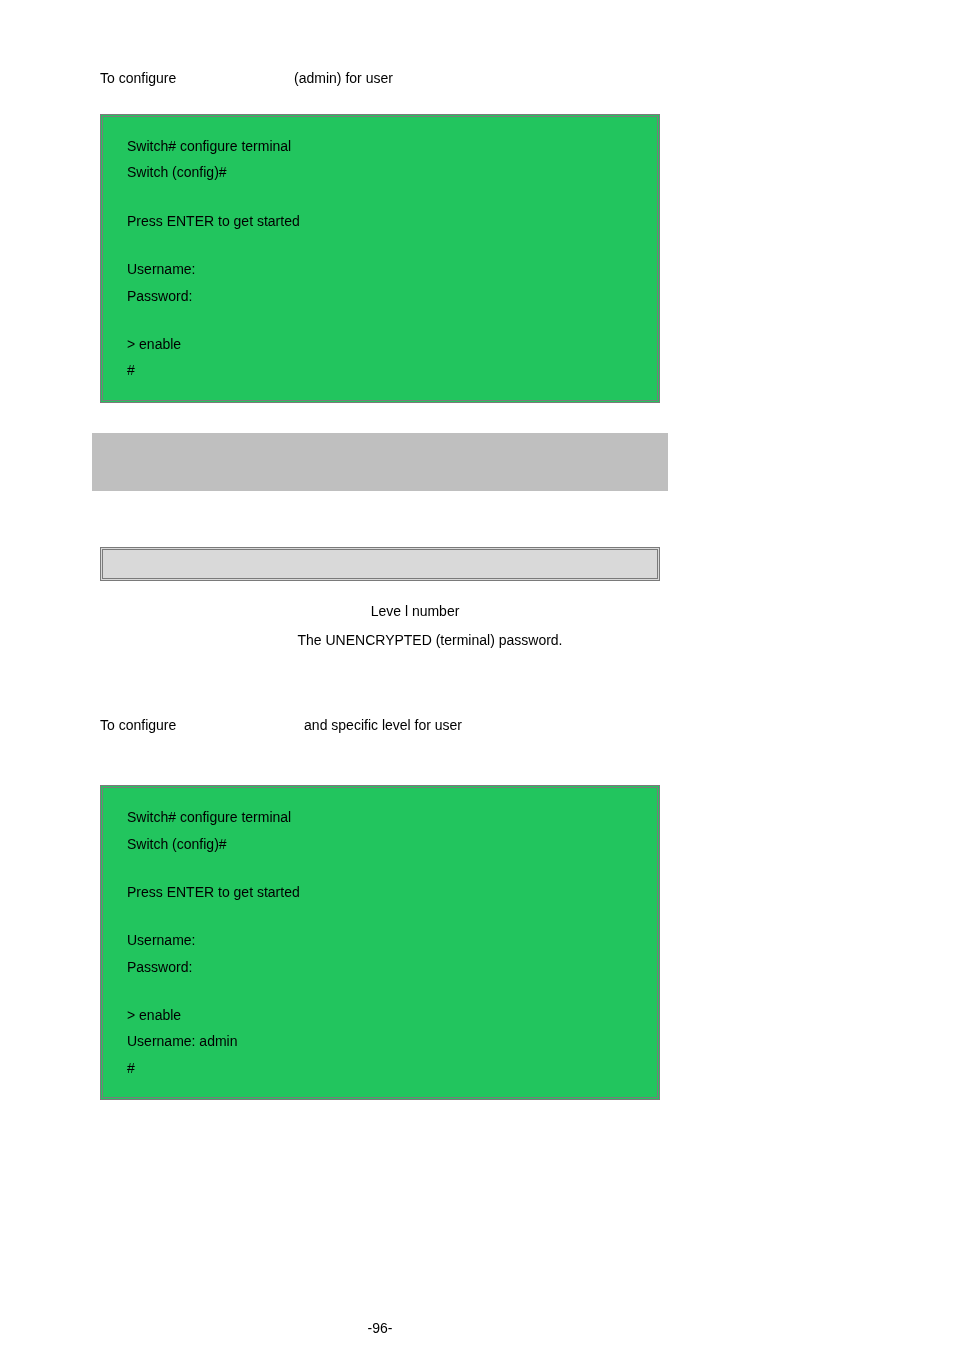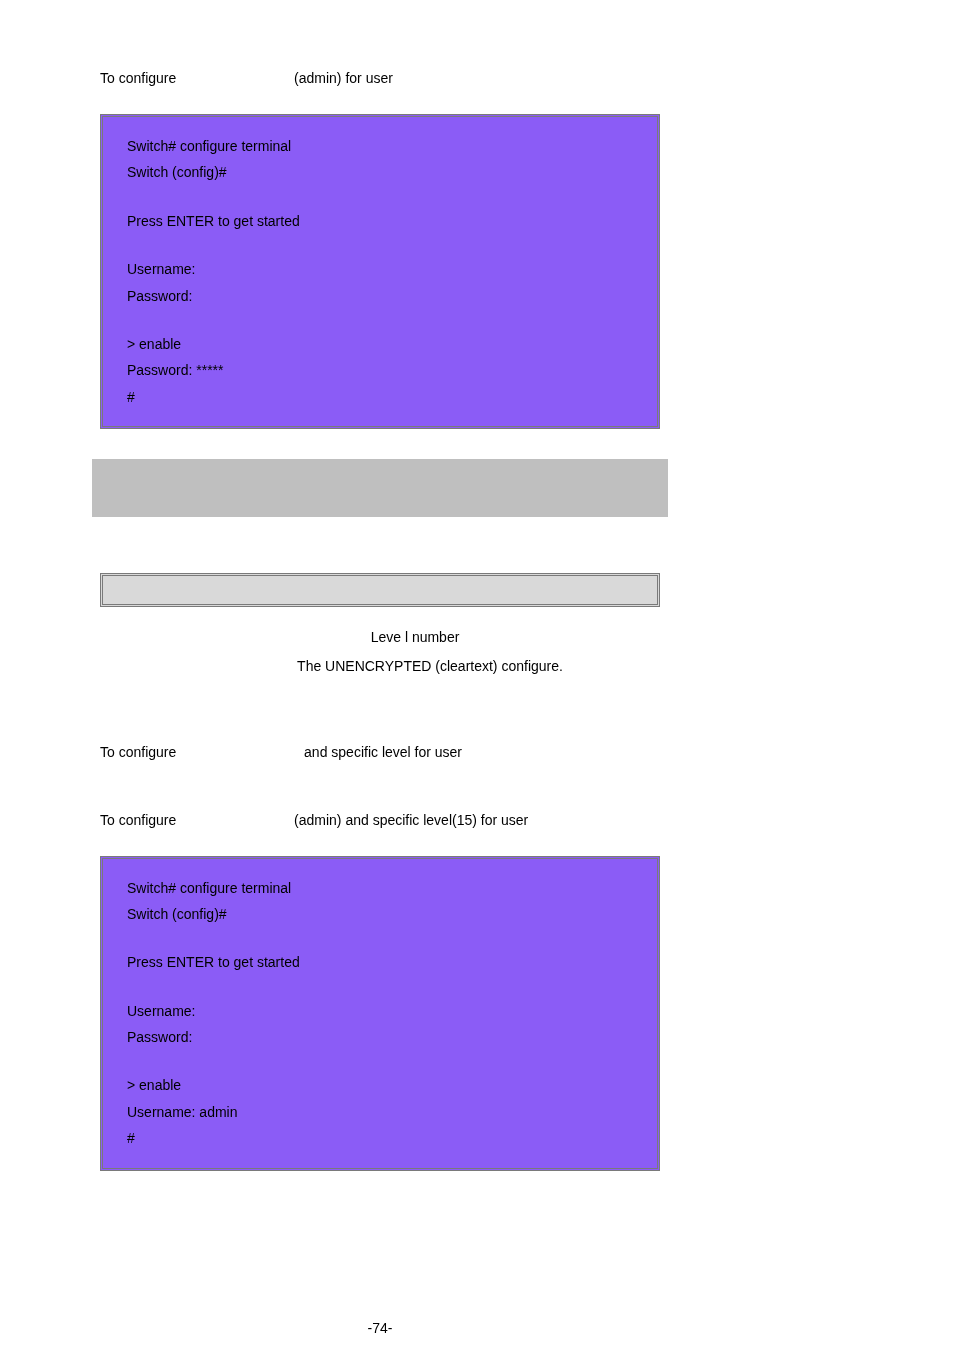--- a/index.html
+++ b/index.html
@@ -20,21 +20,21 @@
   .intro-line {
     margin: 0 0 28px 0;
     font-size: 14px;
   }
   .intro-line .spacer {
     display: inline-block;
     width: 110px;
   }
   .code-box {
     border: 3px double #7a7a7a;
-    background: #8b5cf6;
+    background: #22c55e;
     padding: 14px 24px 14px 24px;
     margin: 0 0 30px 0;
   }
   .code-box .line {
     font-size: 14px;
     color: #000;
     margin: 4px 0;
     line-height: 1.6;
     white-space: pre-wrap;
   }
@@ -86,59 +86,53 @@
   <div class="code-box">
     <div class="line">Switch# configure terminal</div>
     <div class="line">Switch (config)#</div>
     <div class="blank"></div>
     <div class="line">Press ENTER to get started</div>
     <div class="blank"></div>
     <div class="line">Username:</div>
     <div class="line">Password:</div>
     <div class="blank"></div>
     <div class="line">&gt; enable</div>
-    <div class="line">Password: *****</div>
     <div class="line">#</div>
   </div>
 
   <div class="gray-bar"></div>
 
   <div class="syntax-bar"></div>
 
   <div class="desc-line indent1">Leve   l number</div>
-  <div class="desc-line indent2">The UNENCRYPTED (cleartext) configure.</div>
+  <div class="desc-line indent2">The UNENCRYPTED (terminal) password.</div>
 
   <div class="section-gap"></div>
 
 
   <div class="small-gap"></div>
 
   <p class="intro-line" style="margin-bottom:30px;">
     <span>To configure</span>
     <span class="spacer" style="width:120px;"></span>
     <span>and specific level for user</span>
   </p>
 
   <div class="small-gap"></div>
 
-  <p class="intro-line">
-    <span>To configure</span>
-    <span class="spacer"></span>
-    <span>(admin) and specific level(15) for user</span>
-  </p>
 
   <div class="code-box" style="margin-bottom:0;">
     <div class="line">Switch# configure terminal</div>
     <div class="line">Switch (config)#</div>
     <div class="blank"></div>
     <div class="line">Press ENTER to get started</div>
     <div class="blank"></div>
     <div class="line">Username:</div>
     <div class="line">Password:</div>
     <div class="blank"></div>
     <div class="line">&gt; enable</div>
     <div class="line">Username: admin</div>
     <div class="line">#</div>
   </div>
 
-  <div class="footer">-74-</div>
+  <div class="footer">-96-</div>
 
 </div>
 
 </body></html>

